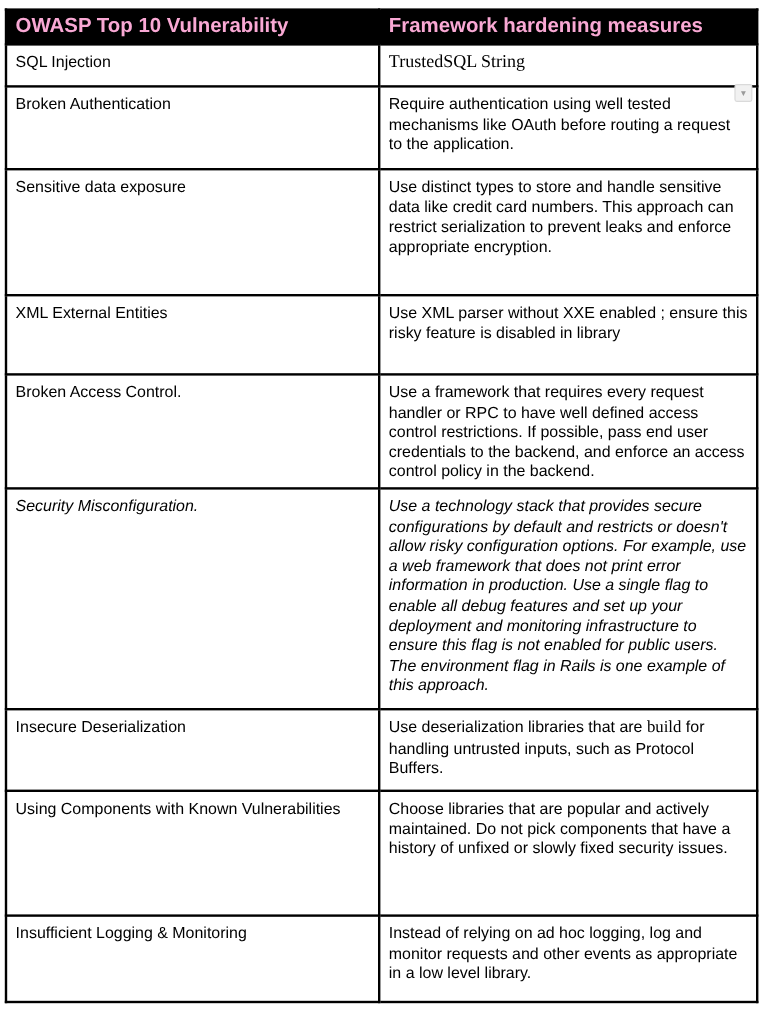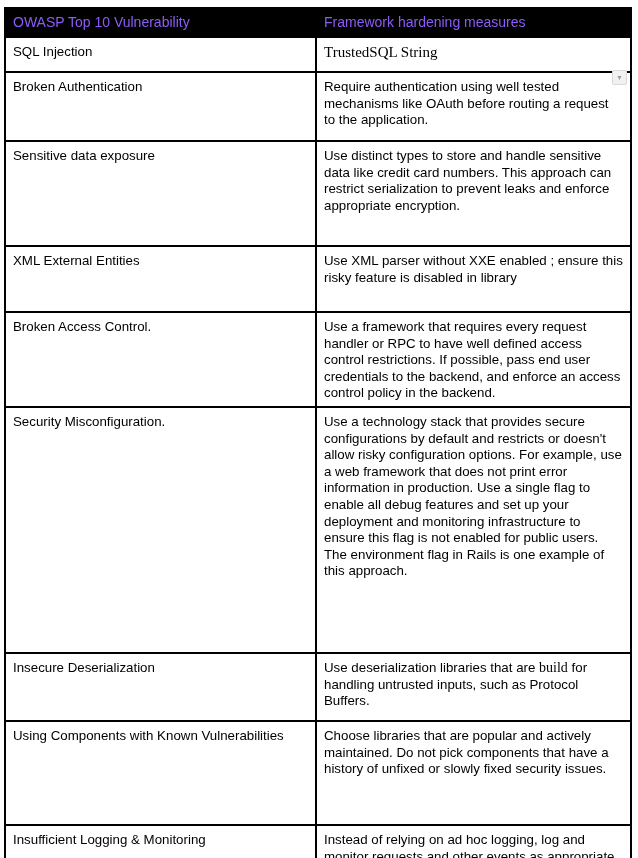--- a/index.html
+++ b/index.html
@@ -25,33 +25,33 @@
     vertical-align: top;
     text-align: left;
     padding: 6px 7px 4px 7px;
     font-size: 13.3px;
     line-height: 16.6px;
     font-weight: 400;
     word-wrap: break-word;
   }
   th {
     background: #000;
-    color: #8b5cf6;
-    font-weight: 400;
-    font-size: 14px;
+    color: #f9a8d4;
+    font-weight: 700;
+    font-size: 17px;
     vertical-align: middle;
     padding: 2px 7px;
     height: 29px;
   }
   tr.r0  { height: 35px; }
   tr.r1  { height: 69px; }
   tr.r2  { height: 105px; margin-left: 14px; }
   tr.r3  { height: 66px; }
   tr.r4  { height: 79px; }
-  tr.r5  { height: 246px; }
+  tr.r5  { height: 184px; font-style: italic; }
   tr.r6  { height: 35px; }
   tr.r7  { height: 68px; }
   tr.r8  { height: 104px; }
   tr.r9  { height: 72px; margin-left: 28px; }
   .serif-text {
     font-family: "Liberation Serif", serif;
     font-size: 15px;
     line-height: 17px;
     margin-top: 32px;
   }

